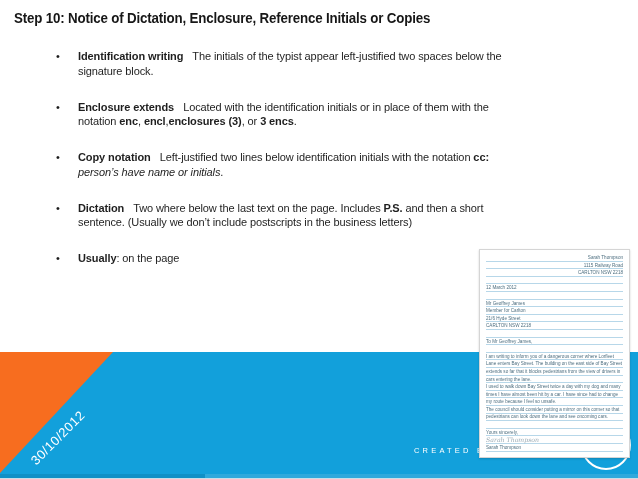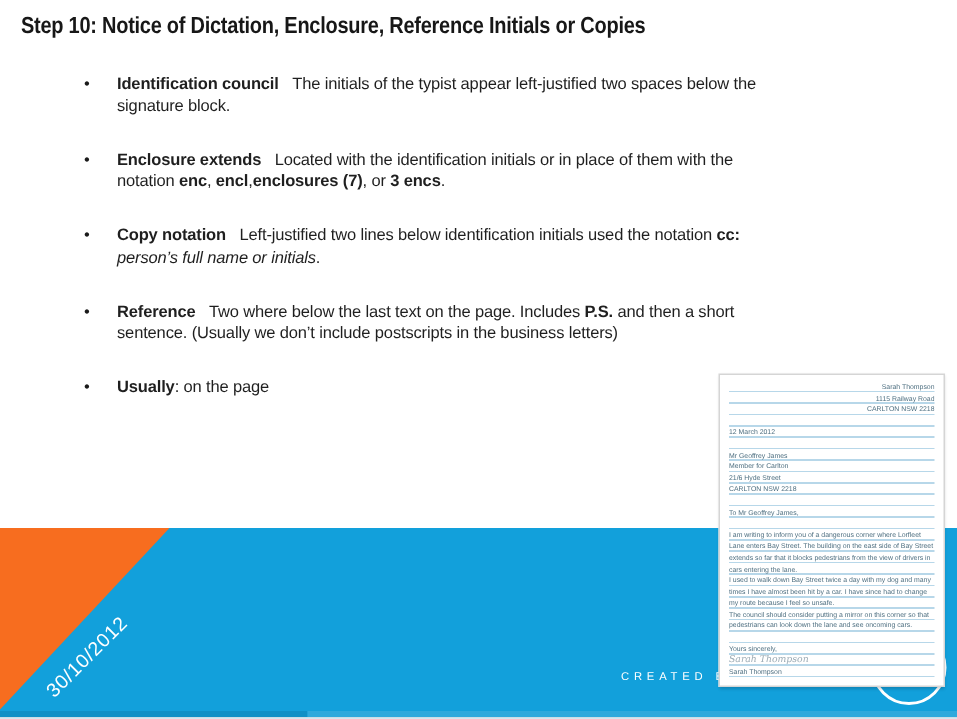--- a/index.html
+++ b/index.html
@@ -51,33 +51,33 @@
 </head>
 <body>
 
 <div class="slide">
 
   <div class="title">Step 10: Notice of Dictation, Enclosure, Reference Initials or Copies</div>
 
   <div class="bullets">
       <div class="bullet">
         <span class="marker">•</span>
-        <span class="btext"><span class="b lead">Identification council</span><span>The initials of the typist appear left-justified two spaces below the signature block.</span></span>
+        <span class="btext"><span class="b lead">Identification writing</span><span>The initials of the typist appear left-justified two spaces below the signature block.</span></span>
       </div>
       <div class="bullet">
         <span class="marker">•</span>
-        <span class="btext"><span class="b lead">Enclosure extends</span><span>Located with the identification initials or in place of them with the notation </span><span class="b">enc</span><span>, </span><span class="b">encl</span><span>,</span><span class="b">enclosures (7)</span><span>, or </span><span class="b">3 encs</span><span>.</span></span>
+        <span class="btext"><span class="b lead">Enclosure extends</span><span>Located with the identification initials or in place of them with the notation </span><span class="b">enc</span><span>, </span><span class="b">encl</span><span>,</span><span class="b">enclosures (3)</span><span>, or </span><span class="b">3 encs</span><span>.</span></span>
       </div>
       <div class="bullet">
         <span class="marker">•</span>
-        <span class="btext"><span class="b lead">Copy notation</span><span>Left-justified two lines below identification initials used the notation </span><span class="b">cc:</span><span class="i"> person’s full name or initials</span><span>.</span></span>
+        <span class="btext"><span class="b lead">Copy notation</span><span>Left-justified two lines below identification initials with the notation </span><span class="b">cc:</span><span class="i"> person’s have name or initials</span><span>.</span></span>
       </div>
       <div class="bullet">
         <span class="marker">•</span>
-        <span class="btext"><span class="b lead">Reference</span><span>Two where below the last text on the page. Includes </span><span class="b">P.S.</span><span> and then a short sentence. (Usually we don’t include postscripts in the business letters)</span></span>
+        <span class="btext"><span class="b lead">Dictation</span><span>Two where below the last text on the page. Includes </span><span class="b">P.S.</span><span> and then a short sentence. (Usually we don’t include postscripts in the business letters)</span></span>
       </div>
       <div class="bullet">
         <span class="marker">•</span>
         <span class="btext"><span class="b">Usually</span><span>: on the page</span></span>
       </div>
     </div>
 
   <div class="blue-band" style="background: rgb(18, 160, 219);"></div>
   <div class="strip-left" style="background: rgb(15, 144, 198);"></div>
   <div class="strip-right" style="background: rgb(47, 169, 220);"></div>

